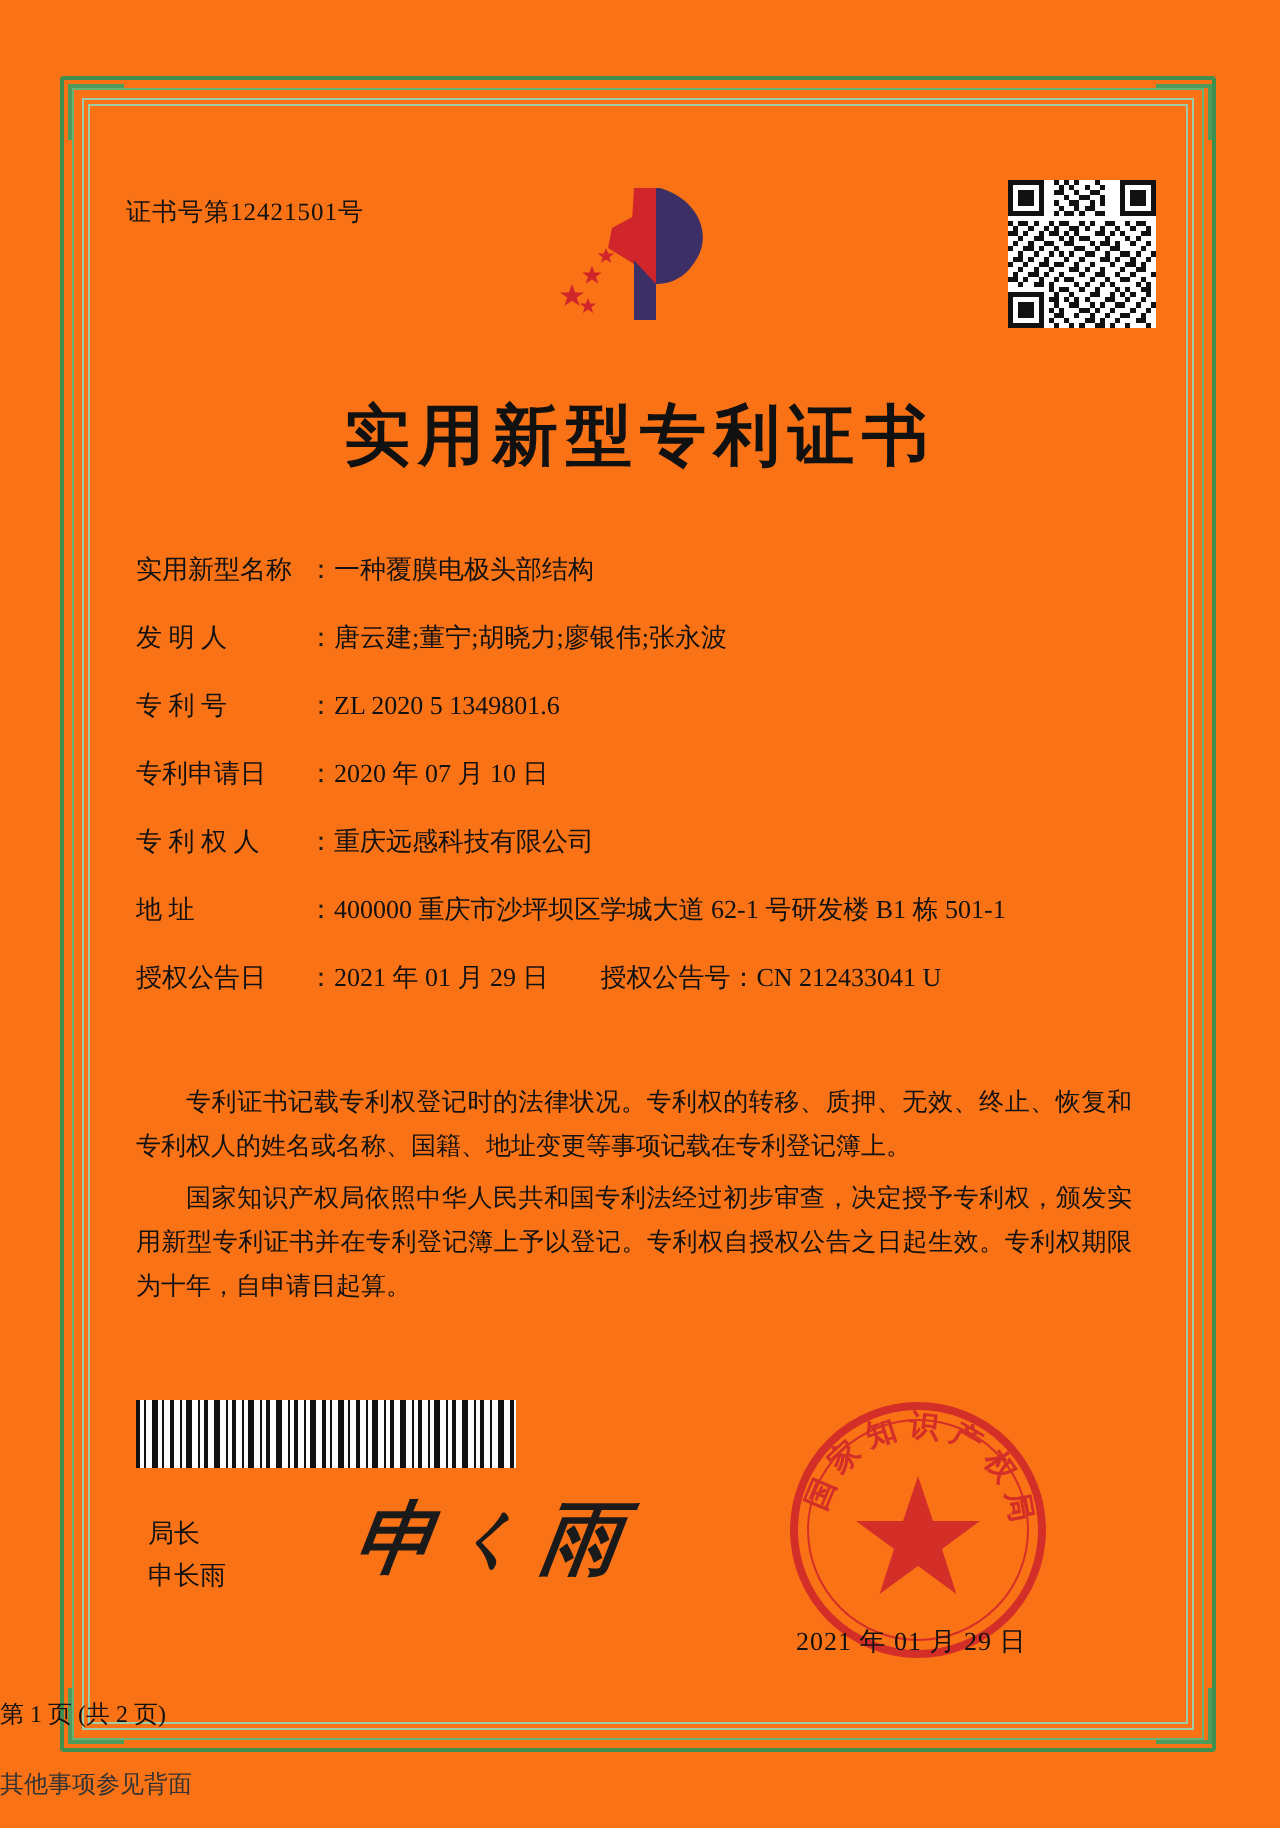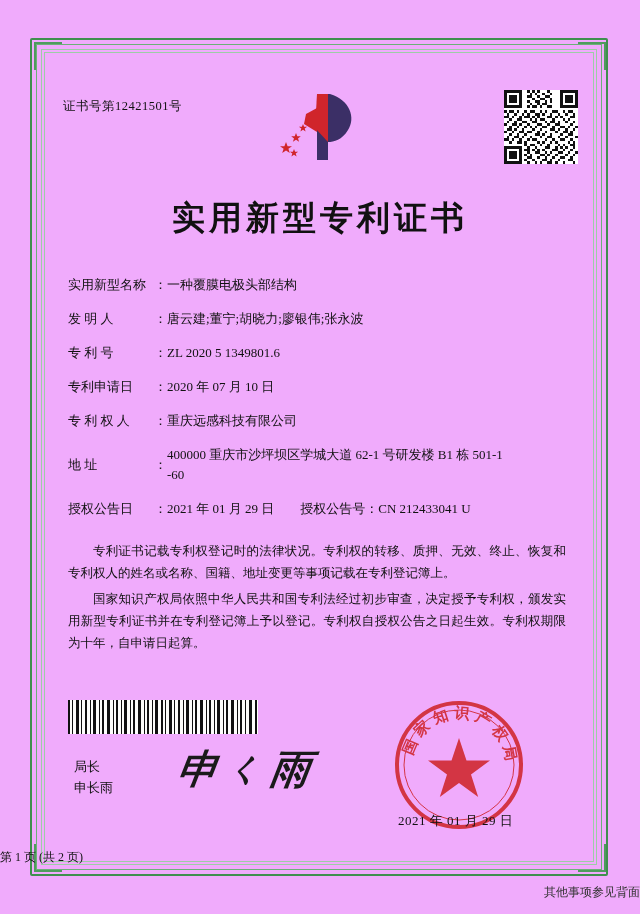--- a/index.html
+++ b/index.html
@@ -13,21 +13,21 @@
     font-family: "Liberation Serif", "DejaVu Serif", serif;
     color: #1a1a1a;
     position: relative;
     overflow: hidden;
   }
 
   .page {
     position: absolute;
     left: 0; top: 0;
     width: 640px; height: 914px;
-    background: #f0abfc;
+    background: #f97316;
   }
 
   
   .frame-outer {
     position: absolute;
     left: 30px; top: 38px;
     width: 578px; height: 838px;
     border: 2px solid #3f8f4e;
     box-sizing: border-box;
     border-radius: 2px;
@@ -214,21 +214,21 @@
     position: absolute;
     left: 0; right: 0;
     top: 849px;
     font-size: 12px;
     color: #111;
   }
   .footer-note {
     position: absolute;
     left: 0; right: 0;
     top: 884px;
-    text-align: right;
+    text-align: left;
     font-size: 12px;
     color: #333;
   }
 </style>
 </head>
 <body>
 
 <div class="page">
 
   <div class="frame-outer"></div>
@@ -510,21 +510,20 @@
       <div class="field-label spread">专 利 权 人</div>
       <div class="field-colon">：</div>
       <div class="field-value">重庆远感科技有限公司</div>
     </div>
 
     <div class="field-row">
       <div class="field-label spread">地 址</div>
       <div class="field-colon">：</div>
       <div class="field-value">
         <span>400000 重庆市沙坪坝区学城大道 62-1 号研发楼 B1 栋 501-1</span>
-        <span class="line2">-60</span>
       </div>
     </div>
 
     <div class="field-row">
       <div class="field-label">授权公告日</div>
       <div class="field-colon">：</div>
       <div class="field-value row-flex-two">
         <span>2021 年 01 月 29 日</span>
         <span class="sub-label inline-extra">授权公告号</span>
         <span>：</span>

